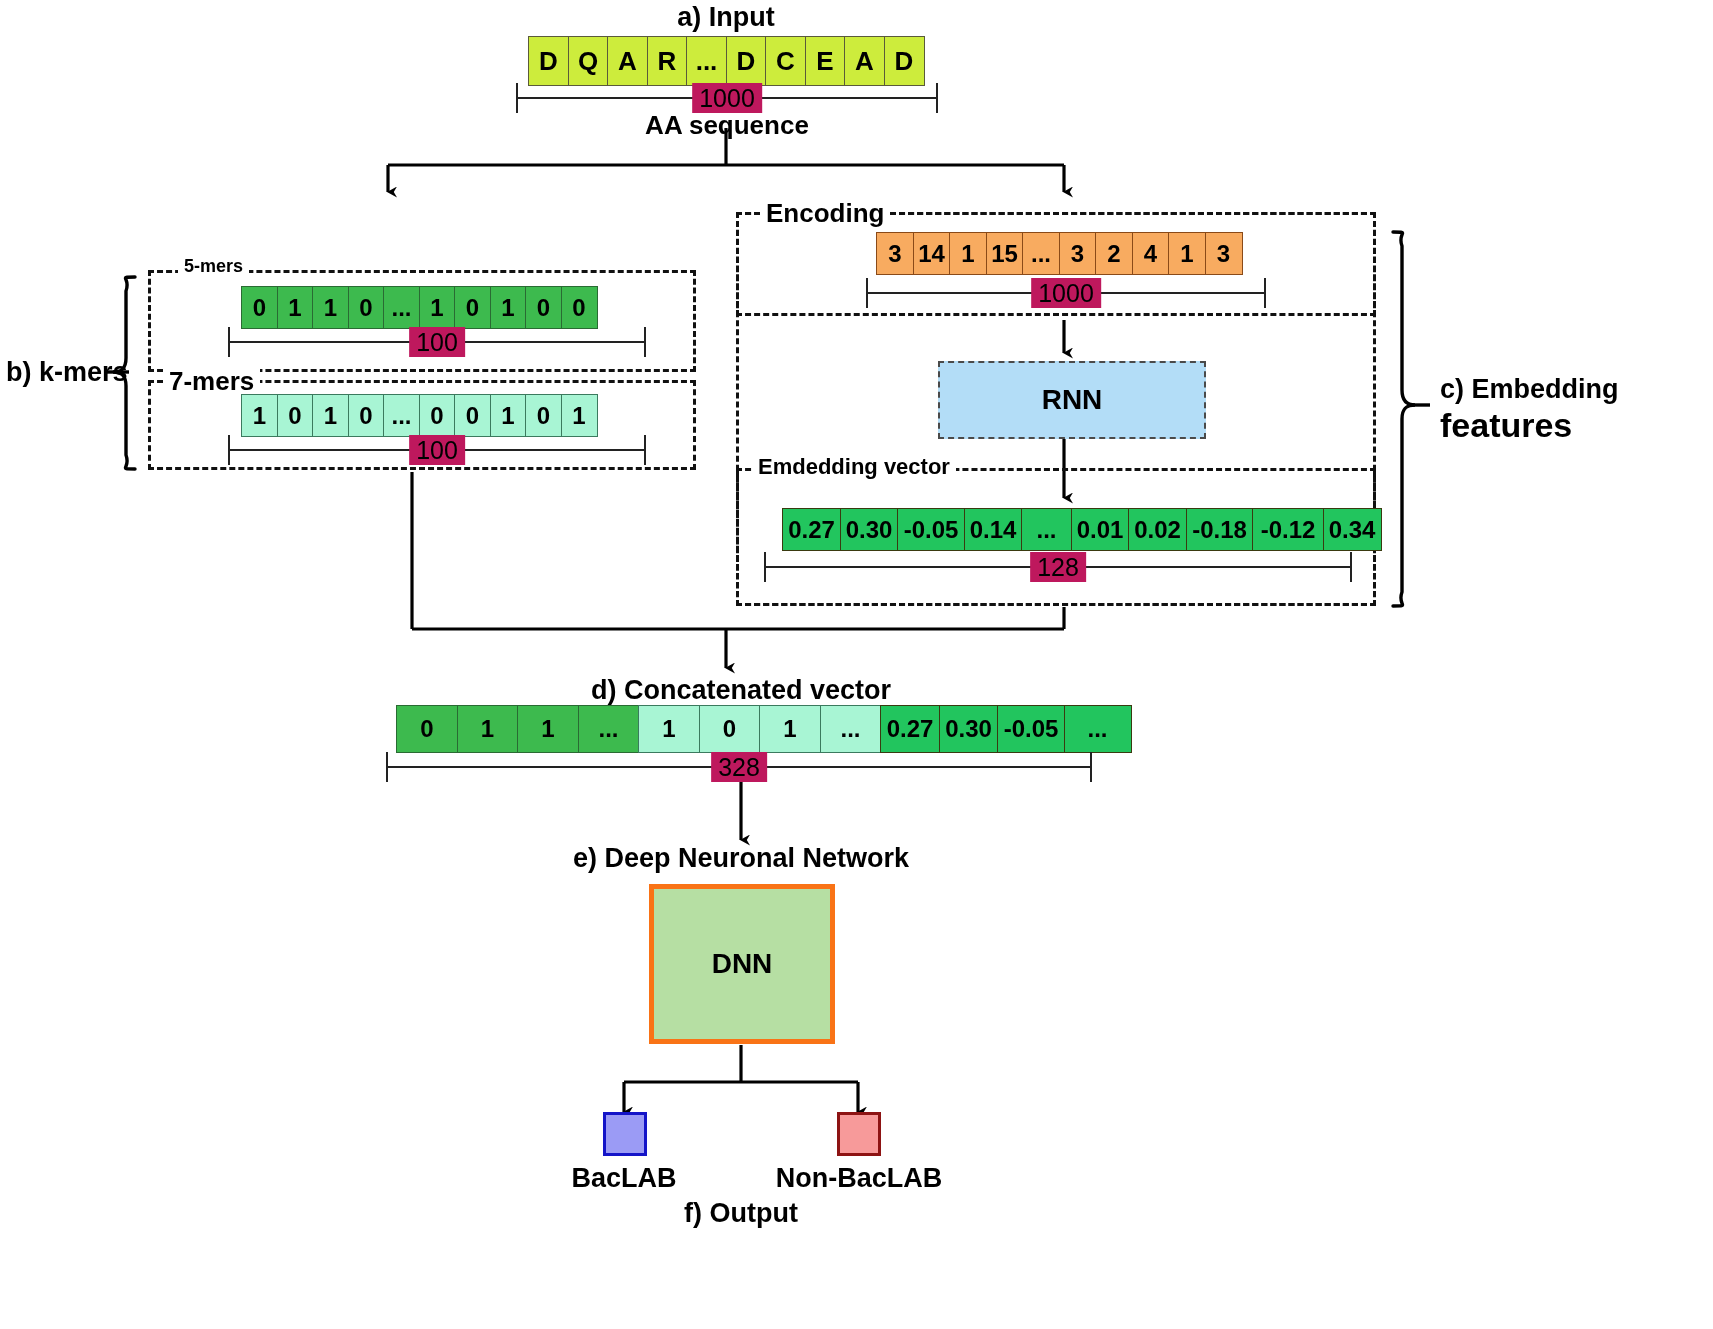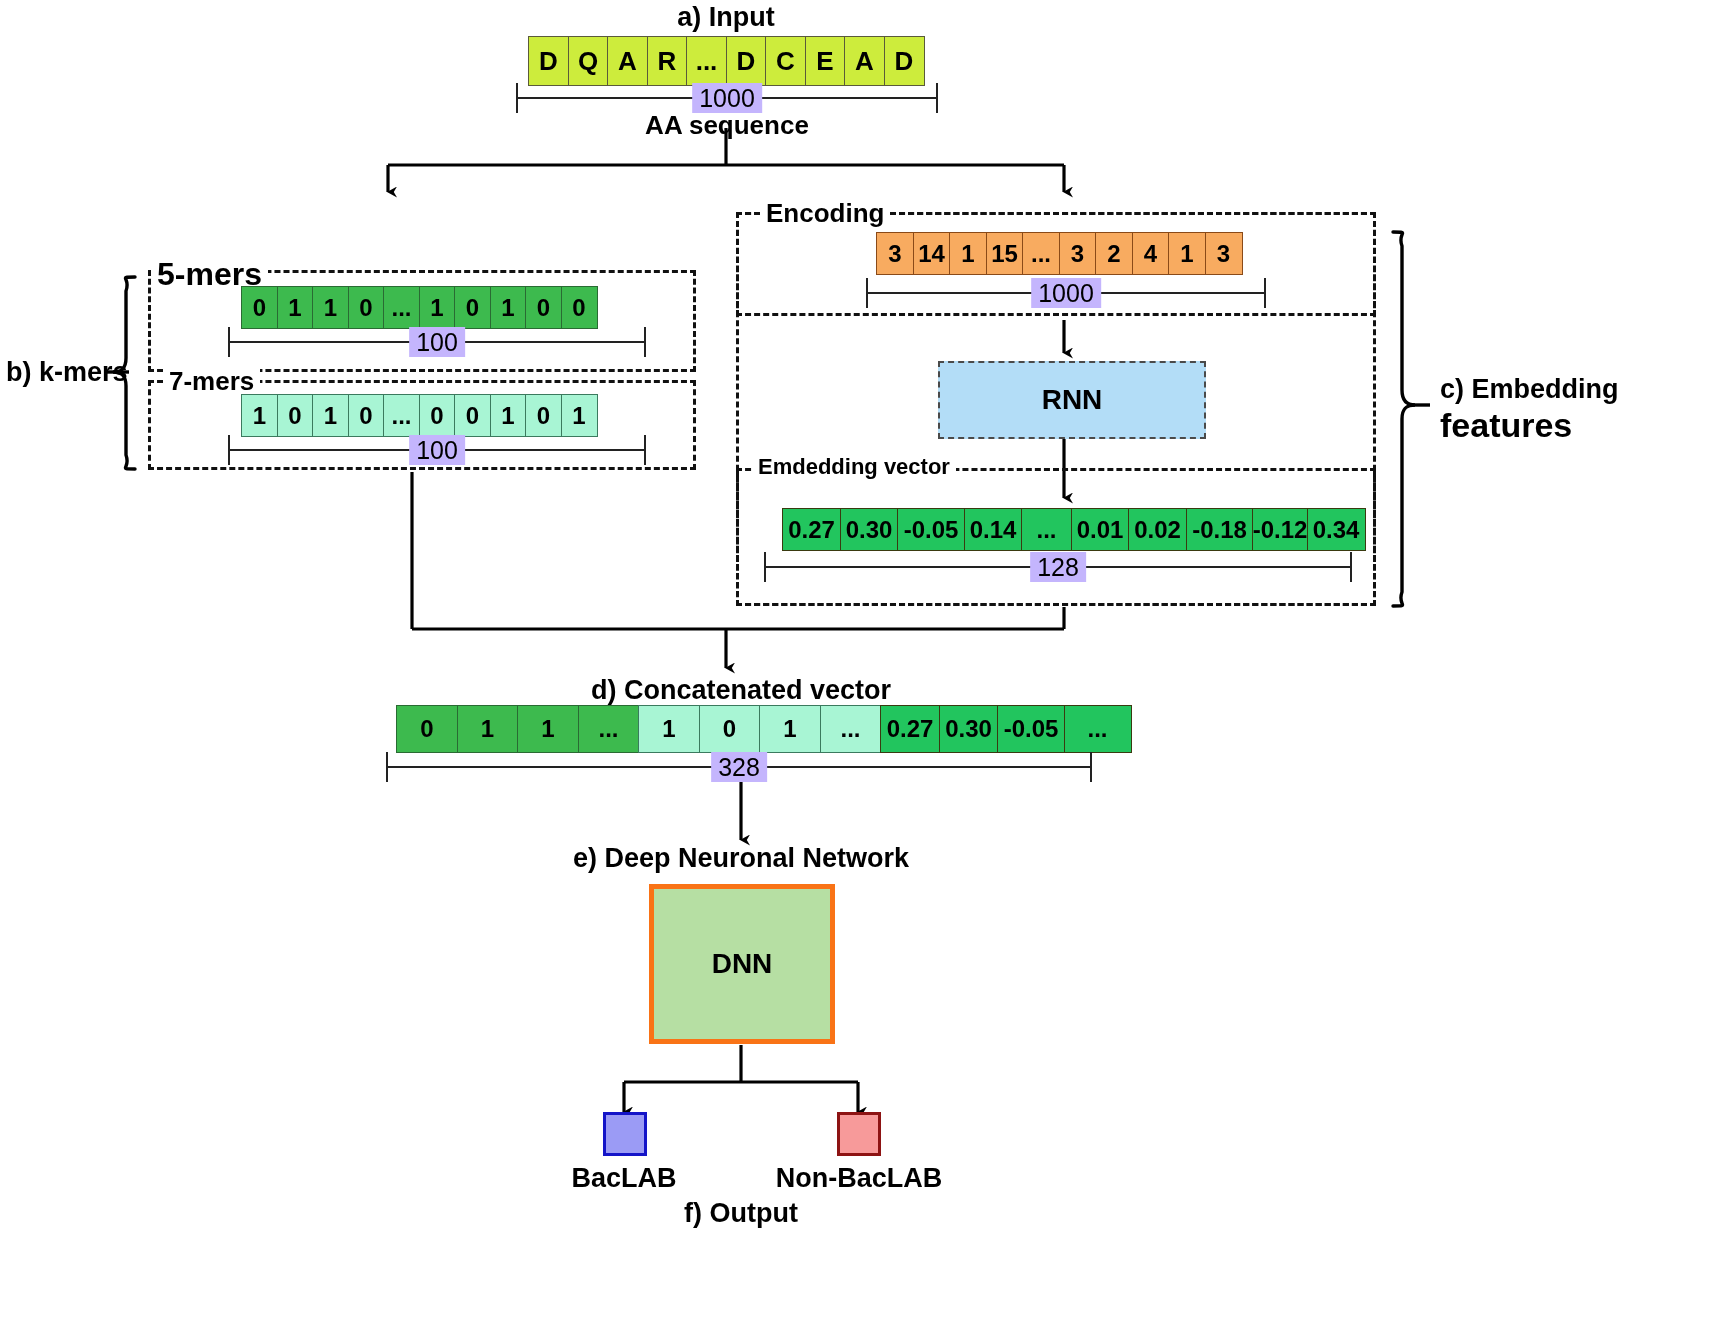--- a/index.html
+++ b/index.html
@@ -28,21 +28,21 @@
   .c-emb  {background:#22c55e;border-color:#3a3a10;}
 
   
   .measure{position:absolute;height:30px;}
   .measure .ln{position:absolute;top:14px;left:0;right:0;height:2px;background:#222;}
   .measure .tickL,.measure .tickR{position:absolute;top:0;width:2px;height:30px;background:#222;}
   .measure .tickL{left:0;}
   .measure .tickR{right:0;}
   .measure .mval{
     position:absolute;top:0px;left:50%;transform:translateX(-50%);
-    background:#c4b5fd;padding:0 7px;font-size:25px;line-height:30px;
+    background:#be185d;padding:0 7px;font-size:25px;line-height:30px;
   }
 
   
   .dbox{position:absolute;box-sizing:border-box;border:3px dashed #111;}
   .dbox-ttl{
     position:absolute;background:#fff;padding:0 6px;font-weight:bold;white-space:nowrap;
   }
 
   
   .nodebox{
@@ -115,21 +115,21 @@
     <div class="tickL"></div>
     <div class="tickR"></div>
   <div class="mval">1000</div>
 </div>
 
 <div class="lbl" style="left:516px;top:110px;width:422px;text-align:center;font-size:26px;">AA sequence</div>
 
 <div class="lbl" style="left:6px;top:357px;font-size:27px;">b) k-mers</div>
 
 <div class="dbox" style="left:148px;top:270px;width:548px;height:102px;"></div>
-<div class="dbox-ttl" style="left:151px;top:256px;font-size:32px;text-align:center;">5-mers</div>
+<div class="dbox-ttl" style="left:178px;top:256px;font-size:18px;text-align:center;">5-mers</div>
 
 <div class="strip" style="left:241px;top:286px;height:43px;">
   <div class="cell c-k5" style="width:37px;font-size:24px;">0</div>
   <div class="cell c-k5" style="width:37px;font-size:24px;">1</div>
   <div class="cell c-k5" style="width:37px;font-size:24px;">1</div>
   <div class="cell c-k5" style="width:37px;font-size:24px;">0</div>
   <div class="cell c-k5" style="width:37px;font-size:24px;">...</div>
   <div class="cell c-k5" style="width:37px;font-size:24px;">1</div>
   <div class="cell c-k5" style="width:37px;font-size:24px;">0</div>
   <div class="cell c-k5" style="width:37px;font-size:24px;">1</div>
@@ -201,21 +201,21 @@
 
 <div class="strip" style="left:782px;top:508px;height:43px;">
   <div class="cell c-emb" style="width:59px;font-size:24px;">0.27</div>
   <div class="cell c-emb" style="width:59px;font-size:24px;">0.30</div>
   <div class="cell c-emb" style="width:68px;font-size:24px;">-0.05</div>
   <div class="cell c-emb" style="width:59px;font-size:24px;">0.14</div>
   <div class="cell c-emb" style="width:51px;font-size:24px;">...</div>
   <div class="cell c-emb" style="width:59px;font-size:24px;">0.01</div>
   <div class="cell c-emb" style="width:59px;font-size:24px;">0.02</div>
   <div class="cell c-emb" style="width:68px;font-size:24px;">-0.18</div>
-  <div class="cell c-emb" style="width:56px;font-size:24px;">-0.12</div>
+  <div class="cell c-emb" style="width:72px;font-size:24px;">-0.12</div>
   <div class="cell c-emb" style="width:59px;font-size:24px;">0.34</div>
 </div>
 
 <div class="measure" style="left:764px;top:552px;width:588px;">
   <div class="ln"></div>
     <div class="tickL"></div>
     <div class="tickR"></div>
   <div class="mval">128</div>
 </div>
 

